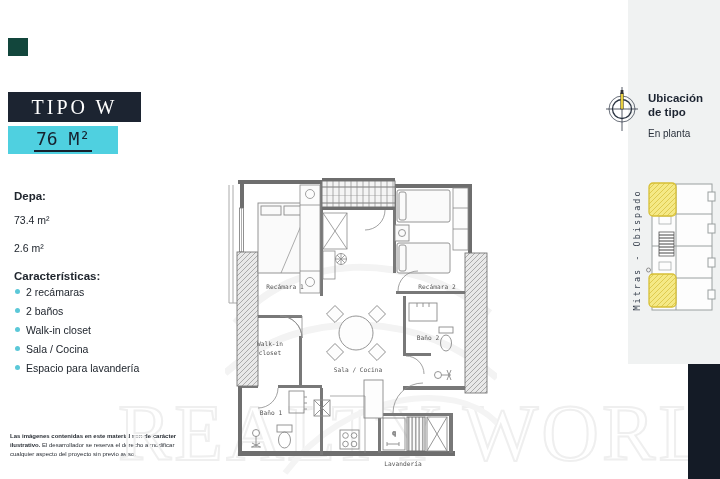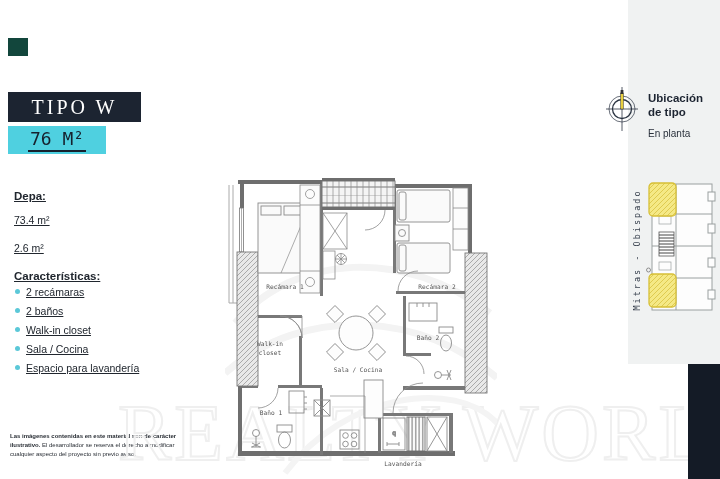--- a/index.html
+++ b/index.html
@@ -4,26 +4,26 @@
 <style>
   html,body{margin:0;padding:0;width:720px;height:479px;overflow:hidden;background:#ffffff;
     font-family:"Liberation Sans",sans-serif;position:relative;}
   .abs{position:absolute;}
   
   .green-box{left:8px;top:38px;width:20px;height:18px;background:#12463c;}
   
   .tipo-badge{left:8px;top:92px;width:133px;height:30px;background:#1c2431;color:#fff;
     display:flex;align-items:center;justify-content:center;
     font-family:Liberation Serif, serif;font-size:20px;letter-spacing:3px;}
-  .area-badge{left:8px;top:126px;width:98px;height:28px;background:#4fd0e0;
+  .area-badge{left:8px;top:126px;width:110px;height:28px;background:#4fd0e0;
     display:flex;align-items:center;justify-content:center;}
   .area-badge span{font-family:"DejaVu Sans Mono",monospace;font-size:18px;color:#16212e;
     border-bottom:2px solid #16212e;padding:0 2px 1px 2px;}
   
-  .info{left:14px;top:190px;width:170px;color:#20262e;text-decoration:underline;}
+  .info{left:14px;top:190px;width:170px;color:#20262e;}
   .info .h{font-weight:bold;font-size:11.5px;margin:0 0 2px 0;}
   .info .v{font-size:10.5px;margin:12px 0 16px 0;}
   .info ul{list-style:none;margin:4px 0 13px 0;padding:0;}
   .info li{font-size:10.5px;margin:0 0 7px 0;padding-left:12px;position:relative;}
   .info li::before{content:"";position:absolute;left:1px;top:3px;width:5px;height:5px;
     border-radius:50%;background:#5bc8d8;}
   .disclaimer{left:10px;top:432px;width:168px;font-size:6px;line-height:1.5;color:#2a2f36;}
   .disclaimer b{font-weight:bold;}
   
   .watermark{left:118px;top:388px;width:700px;white-space:nowrap;

